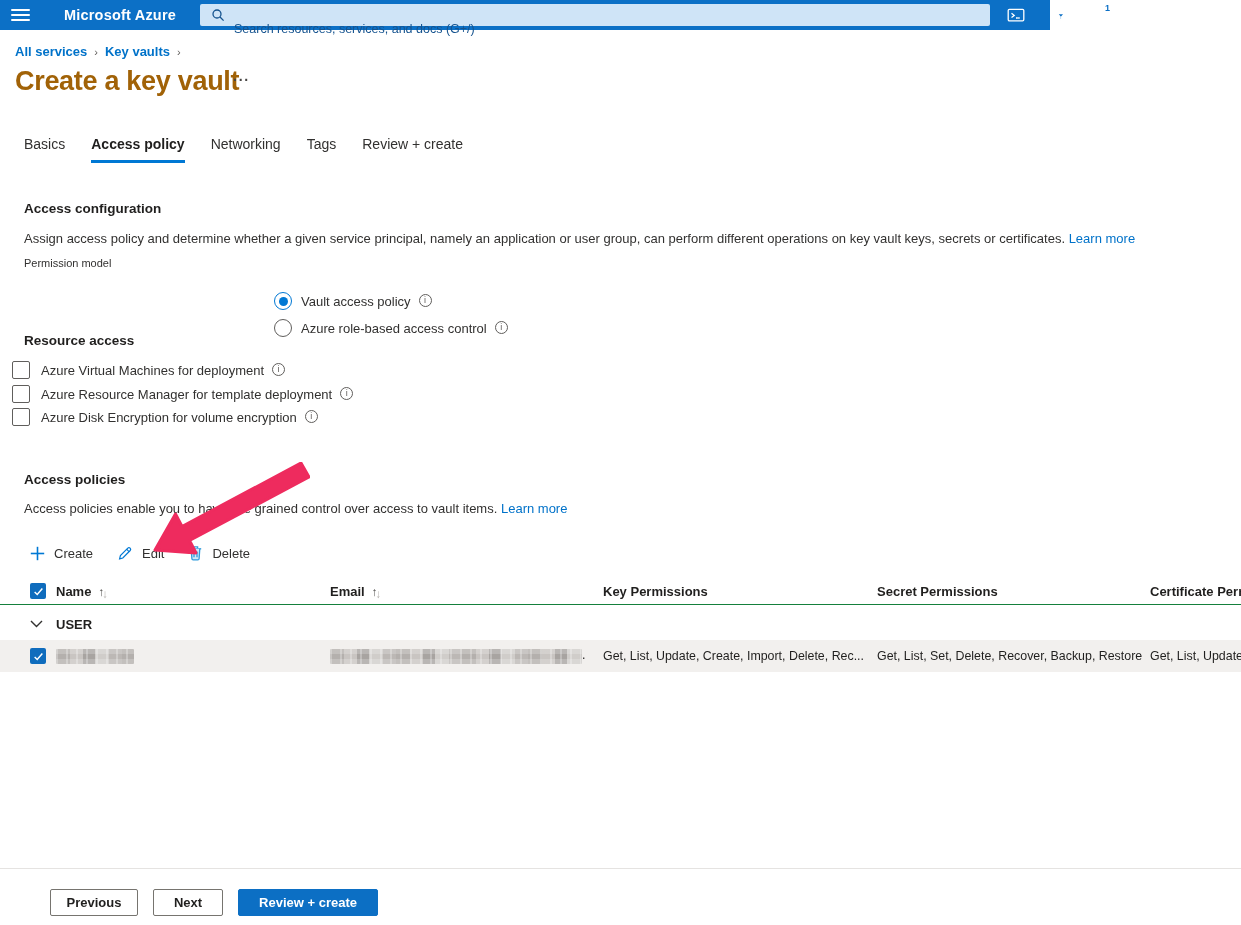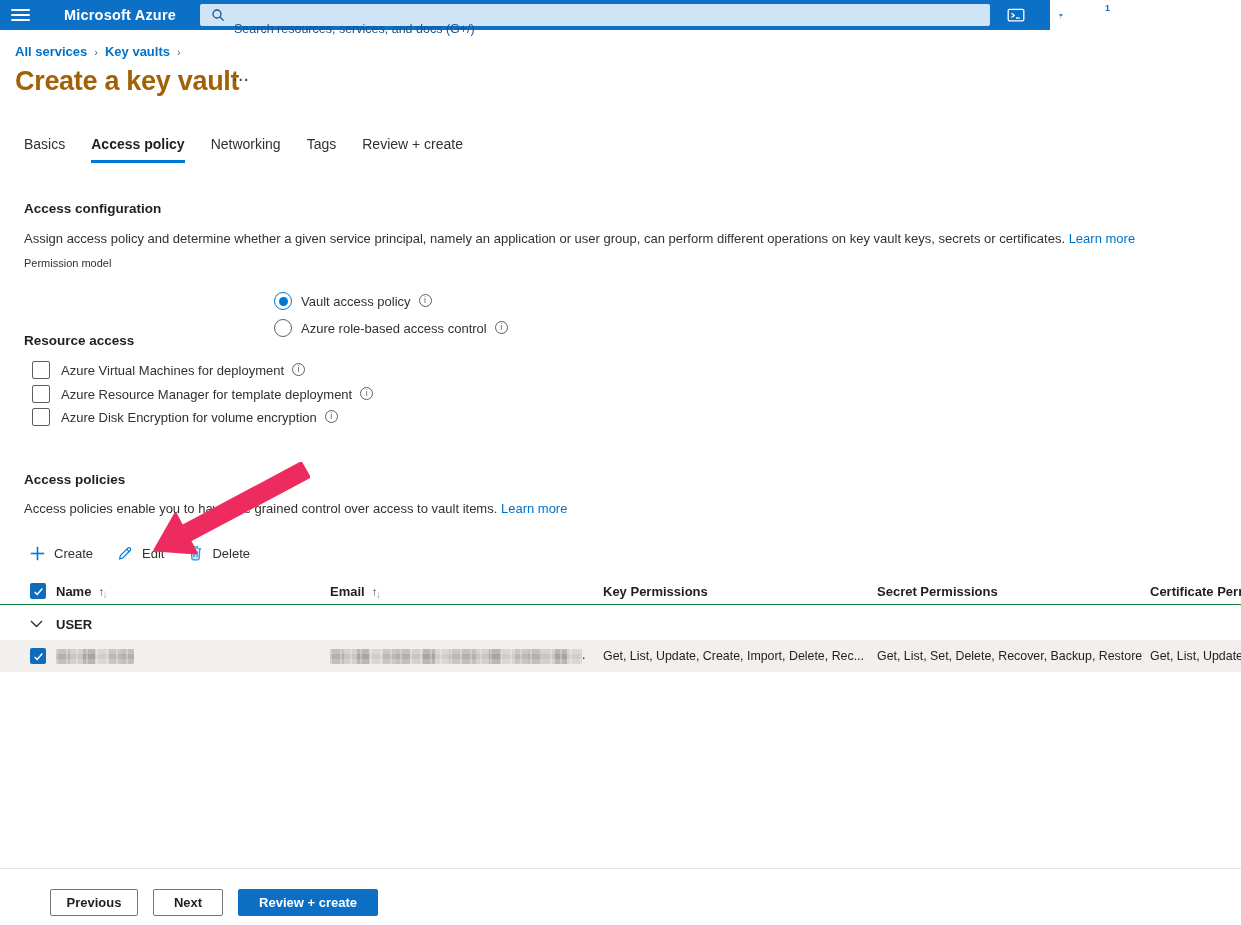--- a/index.html
+++ b/index.html
@@ -47,21 +47,21 @@
   .radio { width:18px; height:18px; border-radius:50%; flex:none; position:relative; }
   .radio.sel { border:1px solid #0078d4; }
   .radio.sel::after { content:""; position:absolute; inset:3.5px; border-radius:50%; background:#0078d4; }
   .radio.unsel { border:1px solid #605e5c; }
   .radio-row .lbl { margin-left:9px; }
 
   .info { display:inline-flex; width:13px; height:13px; border:1px solid #605e5c; border-radius:50%;
     color:#605e5c; font-size:9px; line-height:1; align-items:center; justify-content:center;
     margin-left:8px; flex:none; position:relative; top:-1px; }
 
-  .cb-row { position:absolute; left:32px; display:flex; align-items:center; font-size:13px; cursor:pointer; }
+  .cb-row { position:absolute; left:12px; display:flex; align-items:center; font-size:13px; cursor:pointer; }
   .checkbox { width:18px; height:18px; border:1px solid #605e5c; border-radius:2px; background:#fff; flex:none; }
   .cb-row .lbl { margin-left:11px; }
 
   
   .toolbar { position:absolute; left:30px; top:545px; display:flex; align-items:center; gap:24px; font-size:13px; }
   .tool { display:flex; align-items:center; gap:9px; cursor:pointer; color:#323130; }
   .tool svg { flex:none; }
 
   
   .tbl { position:absolute; left:0; top:578px; width:1241px; }

